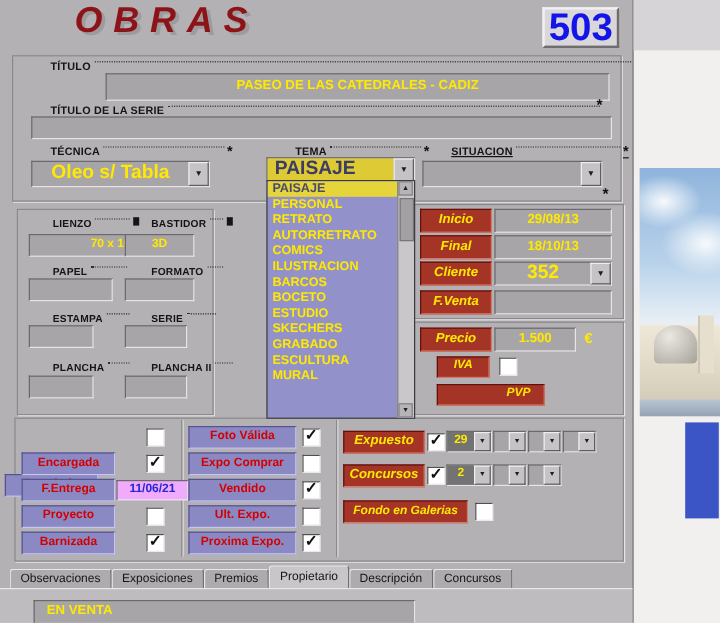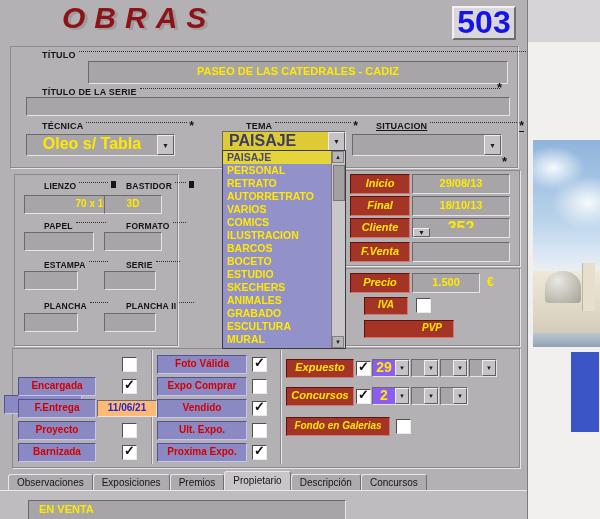--- a/index.html
+++ b/index.html
@@ -25,21 +25,21 @@
   .dots{flex:1;margin:0 2px 2px 3px;border-bottom:1px dotted #2f2f2f;height:1px;}
   .ast{font-size:12px;font-weight:bold;color:#111;line-height:10px;}
   .ast-abs{position:absolute;font-size:13px;font-weight:bold;color:#111;}
   .sq{width:5px;height:7px;background:#161616;margin:0 0 1px 1px;}
   
   .fld{position:absolute;background:#a8a5a8;
        border-top:1px solid #6b696b;border-left:1px solid #6b696b;
        border-bottom:1px solid #e6e4e6;border-right:1px solid #e6e4e6;
        color:#ffe900;font-size:11px;font-weight:bold;text-align:center;
        line-height:16px;overflow:hidden;white-space:nowrap;}
-  .fld.date{background:#fdba74;color:#2626d2;font-size:10px;line-height:14px;}
+  .fld.date{background:#f0abfc;color:#2626d2;font-size:10px;line-height:14px;}
   .fld.left{text-align:left;padding-left:10px;line-height:17px;}
   
   .redlbl{position:absolute;background:#a43426;color:#ffe900;font-weight:bold;font-style:italic;
           font-size:11px;text-align:center;line-height:16px;
           border-top:1px solid #5e120c;border-left:1px solid #5e120c;
           border-bottom:1px solid #d4786a;border-right:1px solid #d4786a;}
   .purlbl{position:absolute;background:#8b89c4;color:#d40000;font-weight:bold;font-size:10px;
           text-align:center;line-height:15px;
           border-top:1px solid #55538e;border-left:1px solid #55538e;
           border-bottom:1px solid #c7c5ef;border-right:1px solid #c7c5ef;}
@@ -49,21 +49,21 @@
       border-bottom:1px solid #eaeaea;border-right:1px solid #eaeaea;}
   .cb.checked::after{content:"✓";position:absolute;left:1px;top:-3px;
       font-size:13px;font-weight:bold;color:#101010;}
   
   .combo{position:absolute;display:flex;background:#a8a5a8;
          border-top:1px solid #6b696b;border-left:1px solid #6b696b;
          border-bottom:1px solid #e6e4e6;border-right:1px solid #e6e4e6;}
   .cval{flex:1;color:#ffe900;font-size:16px;font-weight:bold;text-align:center;
         line-height:17px;overflow:hidden;white-space:nowrap;}
   .cval.hl{background:#ddca35;color:#3c3c66;text-align:left;padding-left:6px;}
-  .cval.redv{background:#8b5cf6;line-height:14px;font-size:14px;}
+  .cval.redv{background:#737373;line-height:14px;font-size:10px;}
   .cval.small{line-height:14px;font-size:10px;}
   .arr{width:15px;background:#c6c3c6;color:#1d1d1d;font-size:7px;display:flex;
        align-items:center;justify-content:center;
        border-top:1px solid #efedef;border-left:1px solid #efedef;
        border-bottom:1px solid #5f5d5f;border-right:1px solid #5f5d5f;}
   .arr.sm{width:12px;font-size:6px;}
   
   .dropdown{position:absolute;left:222px;top:150px;width:122px;height:197px;z-index:20;
             border:1px solid #3c3c3c;background:#9391c9;}
   .dd-list{position:absolute;left:0;top:0;right:13px;bottom:0;overflow:hidden;}
@@ -214,21 +214,21 @@
       <span class="dots"></span>
   </div>
   <div class="fld" style="left:24px;top:313px;width:52px;height:17px;"></div>
   <div class="fld" style="left:104px;top:313px;width:50px;height:17px;"></div>
 
   <div class="redlbl" style="left:350px;top:174px;width:58px;height:18px;">Inicio</div>
   <div class="fld" style="left:412px;top:174px;width:96px;height:18px;">29/08/13</div>
   <div class="redlbl" style="left:350px;top:196px;width:58px;height:18px;">Final</div>
   <div class="fld" style="left:412px;top:196px;width:96px;height:18px;">18/10/13</div>
   <div class="redlbl" style="left:350px;top:218px;width:58px;height:18px;">Cliente</div>
-  <div class="combo" style="left:412px;top:218px;width:96px;height:18px;flex-direction:column;">
+  <div class="combo" style="left:412px;top:218px;width:96px;height:18px;">
     <span class="cval">352</span>
     <span class="arr">▼</span>
   </div>
   <div class="redlbl" style="left:350px;top:242px;width:58px;height:18px;">F.Venta</div>
   <div class="fld" style="left:412px;top:242px;width:96px;height:18px;"></div>
 
   <div class="redlbl" style="left:350px;top:273px;width:58px;height:18px;">Precio</div>
   <div class="fld" style="left:412px;top:273px;width:66px;height:18px;">1.500</div>
   <span class="euro" style="left:487px;top:275px;">€</span>
   <div class="redlbl" style="left:364px;top:297px;width:42px;height:16px;font-size:10px;line-height:14px;">IVA</div>
@@ -293,28 +293,26 @@
 
   <div class="redlbl" style="left:286px;top:417px;width:102px;height:17px;font-size:10px;line-height:15px;">Fondo en Galerias</div>
   <div class="cb" style="left:396px;top:419px;"></div>
 
   <div class="dropdown">
     <div class="dd-list">
         <div class="opt sel">PAISAJE</div>
         <div class="opt">PERSONAL</div>
         <div class="opt">RETRATO</div>
         <div class="opt">AUTORRETRATO</div>
-        <div class="opt">VARIOS</div>
         <div class="opt">COMICS</div>
         <div class="opt">ILUSTRACION</div>
         <div class="opt">BARCOS</div>
         <div class="opt">BOCETO</div>
         <div class="opt">ESTUDIO</div>
         <div class="opt">SKECHERS</div>
-        <div class="opt">ANIMALES</div>
         <div class="opt">GRABADO</div>
         <div class="opt">ESCULTURA</div>
         <div class="opt">MURAL</div>
       </div>
     <div class="dd-scroll">
       <div class="dd-btn" style="top:0;">▲</div>
       <div class="dd-thumb"></div>
       <div class="dd-btn" style="bottom:0;">▼</div>
     </div>
   </div>

